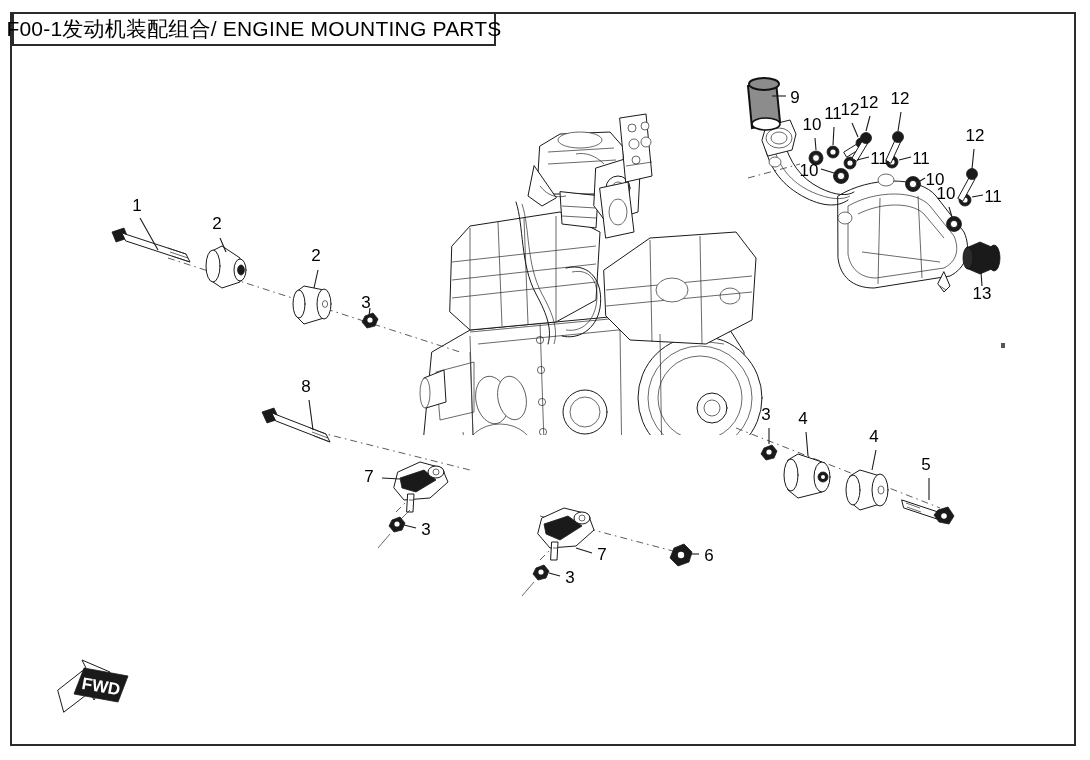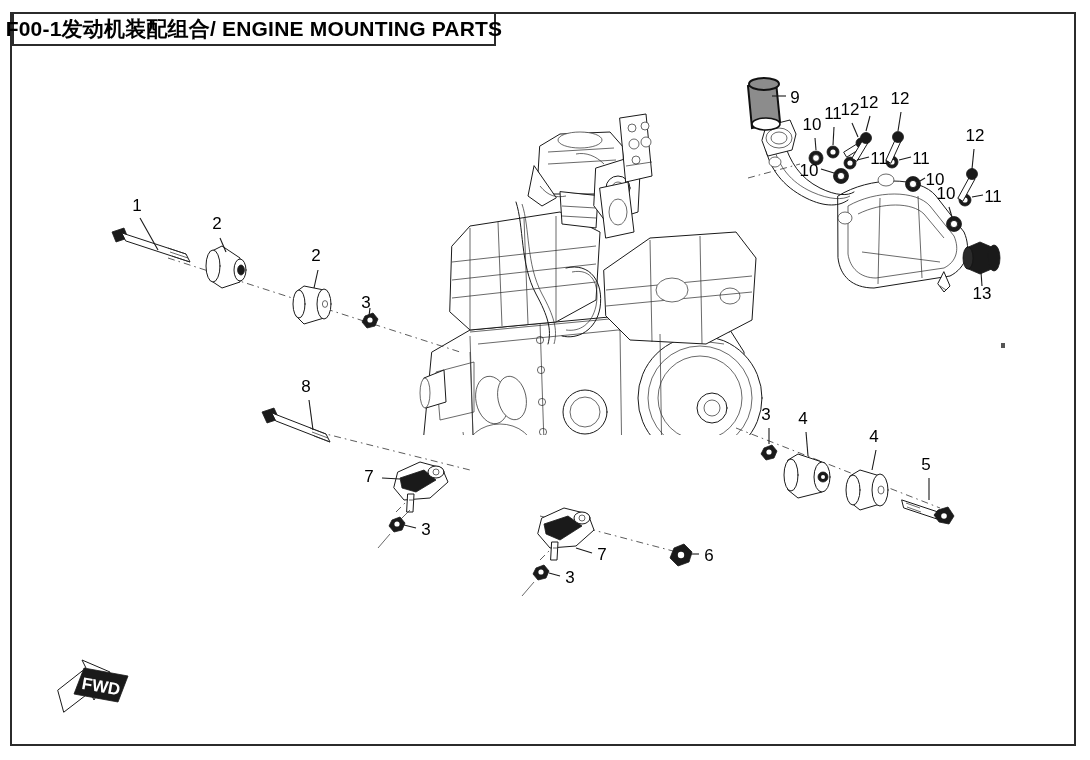--- a/index.html
+++ b/index.html
@@ -33,21 +33,20 @@
     top: 12px;
     width: 484px;
     height: 34px;
     border: 2px solid #2b2b2b;
     box-sizing: border-box;
     background: #ffffff;
     display: flex;
     align-items: center;
     justify-content: center;
     z-index: 30;
-    font-weight: bold;
   }
   #title-text {
     font-size: 21px;
     color: #000000;
     letter-spacing: 0.2px;
     white-space: nowrap;
     font-family: "Liberation Sans", "DejaVu Sans", sans-serif;
   }
   #diagram {
     position: absolute;

